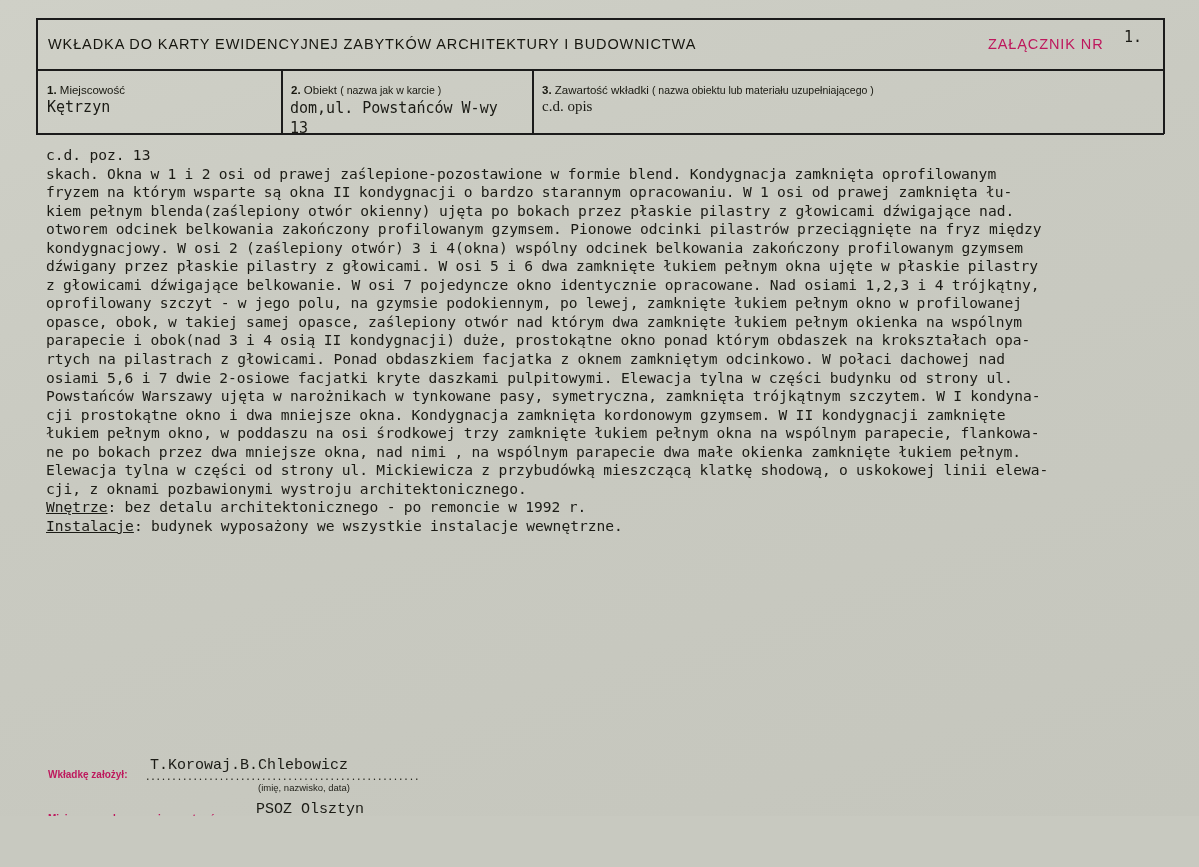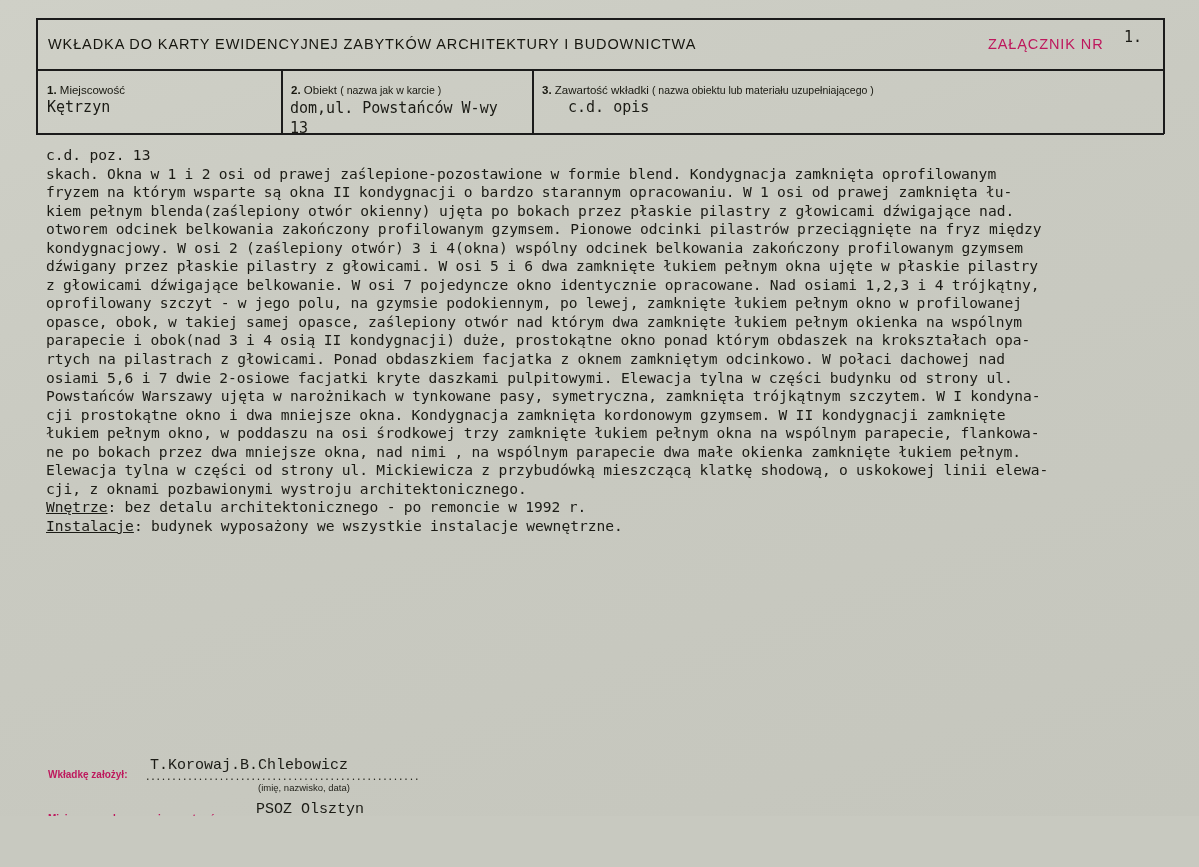--- a/index.html
+++ b/index.html
@@ -176,21 +176,21 @@
     <span class="paren">( nazwa jak w karcie )</span>
   </div>
   <div class="cell-value" style="left:290px; top:98px; line-height:20px;">dom,ul. Powstańców W-wy
 13</div>
 
   <div class="cell-label" style="left:542px; top:84px;">
     <span class="num">3.</span>
     <span>Zawartość wkładki</span>
     <span class="paren">( nazwa obiektu lub materiału uzupełniającego )</span>
   </div>
-  <div class="cell-value" style="left:568px; top:98px;">c.d. opis</div>
+  <div class="cell-value" style="left:542px; top:98px;font-family:Liberation Serif, serif;">c.d. opis</div>
 
   <div id="body-text"><div>c.d. poz. 13</div><div>skach. Okna w 1 i 2 osi od prawej zaślepione-pozostawione w formie blend. Kondygnacja zamknięta oprofilowanym</div><div>fryzem na którym wsparte są okna II kondygnacji o bardzo starannym opracowaniu. W 1 osi od prawej zamknięta łu-</div><div>kiem pełnym blenda(zaślepiony otwór okienny) ujęta po bokach przez płaskie pilastry z głowicami dźwigające nad.</div><div>otworem odcinek belkowania zakończony profilowanym gzymsem. Pionowe odcinki pilastrów przeciągnięte na fryz między</div><div>kondygnacjowy. W osi 2 (zaślepiony otwór) 3 i 4(okna) wspólny odcinek belkowania zakończony profilowanym gzymsem</div><div>dźwigany przez płaskie pilastry z głowicami. W osi 5 i 6 dwa zamknięte łukiem pełnym okna ujęte w płaskie pilastry</div><div>z głowicami dźwigające belkowanie. W osi 7 pojedyncze okno identycznie opracowane. Nad osiami 1,2,3 i 4 trójkątny,</div><div>oprofilowany szczyt - w jego polu, na gzymsie podokiennym, po lewej, zamknięte łukiem pełnym okno w profilowanej</div><div>opasce, obok, w takiej samej opasce, zaślepiony otwór nad którym dwa zamknięte łukiem pełnym okienka na wspólnym</div><div>parapecie i obok(nad 3 i 4 osią II kondygnacji) duże, prostokątne okno ponad którym obdaszek na krokształach opa-</div><div>rtych na pilastrach z głowicami. Ponad obdaszkiem facjatka z oknem zamkniętym odcinkowo. W połaci dachowej nad</div><div>osiami 5,6 i 7 dwie 2-osiowe facjatki kryte daszkami pulpitowymi. Elewacja tylna w części budynku od strony ul.</div><div>Powstańców Warszawy ujęta w narożnikach w tynkowane pasy, symetryczna, zamknięta trójkątnym szczytem. W I kondyna-</div><div>cji prostokątne okno i dwa mniejsze okna. Kondygnacja zamknięta kordonowym gzymsem. W II kondygnacji zamknięte</div><div>łukiem pełnym okno, w poddaszu na osi środkowej trzy zamknięte łukiem pełnym okna na wspólnym parapecie, flankowa-</div><div>ne po bokach przez dwa mniejsze okna, nad nimi , na wspólnym parapecie dwa małe okienka zamknięte łukiem pełnym.</div><div>Elewacja tylna w części od strony ul. Mickiewicza z przybudówką mieszczącą klatkę shodową, o uskokowej linii elewa-</div><div>cji, z oknami pozbawionymi wystroju architektonicznego.</div><div><span class="underline">Wnętrze</span>: bez detalu architektonicznego - po remoncie w 1992 r.</div><div><span class="underline">Instalacje</span>: budynek wyposażony we wszystkie instalacje wewnętrzne.</div></div>
 
   <div class="ft-label" style="left:48px; top:769px;">Wkładkę założył:</div>
   <div class="ft-dots" style="left:146px; top:769px; width:272px;">......................................................</div>
   <div class="ft-value" style="left:150px; top:757px;">T.Korowaj.B.Chlebowicz</div>
   <div class="ft-sub" style="left:258px; top:782px;">(imię, nazwisko, data)</div>
 
   <div class="ft-label" style="left:48px; top:813px;text-align:center;">Miejsce przechowywania negatywów:</div>
   <div class="ft-dots" style="left:254px; top:813px; width:164px;">................................</div>

